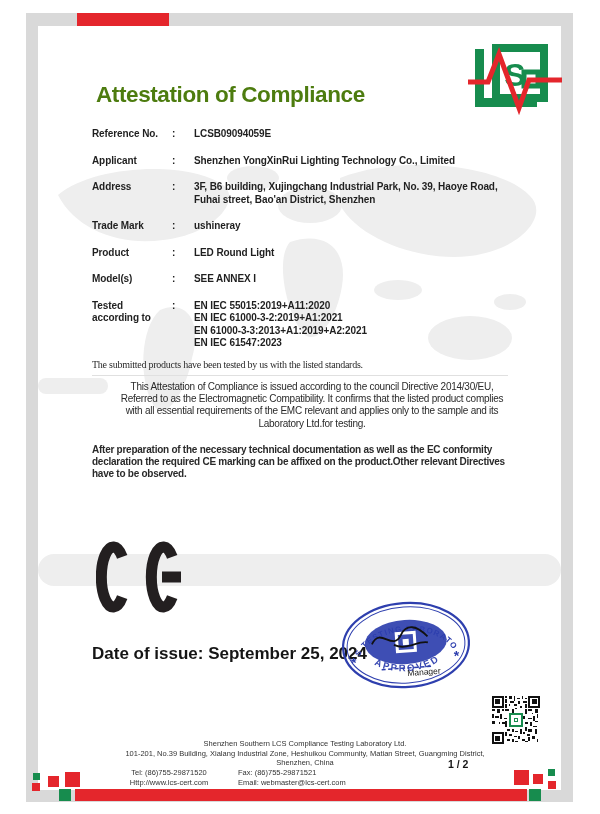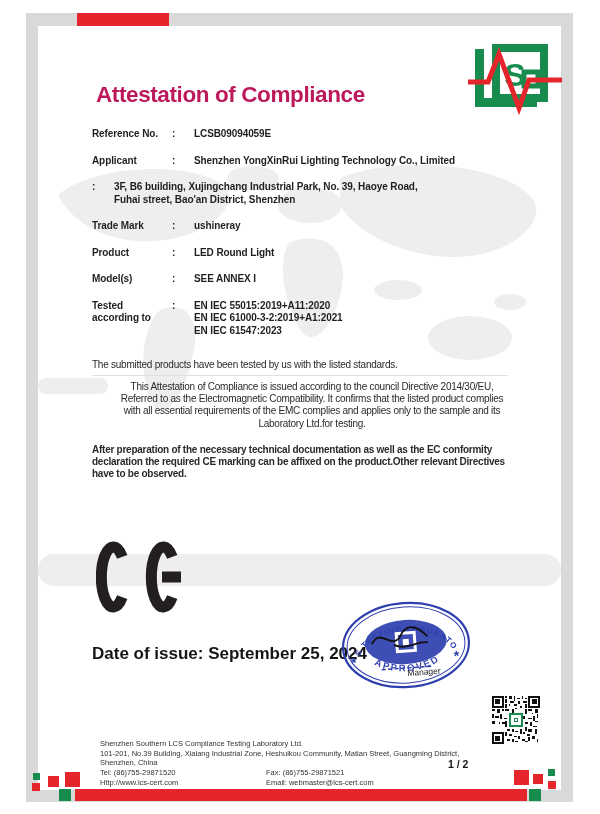--- a/index.html
+++ b/index.html
@@ -19,48 +19,48 @@
   #bottom-red-bar { left:75px; top:789px; width:452px; height:12px; }
 
   .sq { position:absolute; z-index:4; }
   .sq.red { background:#e4262c; }
   .sq.green { background:#178c4e; }
 
   #watermark { position:absolute; left:38px; top:150px; z-index:0; }
 
   .content { position:absolute; z-index:3; }
 
-  #page-title { left:96px; top:82px; font-size:22.5px; font-weight:bold; letter-spacing:-0.4px; color:#be185d; }
+  #page-title { left:96px; top:82px; font-size:22.5px; font-weight:bold; letter-spacing:-0.4px; color:#4d7c0f; }
 
   #lcs-logo { left:468px; top:44px; }
 
   #fields { left:92px; top:128px; width:430px; }
   .row { display:flex; margin-bottom:14px; font-size:10px; font-weight:bold; line-height:12.5px; letter-spacing:-0.1px; }
   .row .lbl { width:80px; flex:none; }
   .row .sep { width:22px; flex:none; }
   .row .val { flex:1; white-space:nowrap; }
   .row .val.wrapping { white-space:normal; }
 
   .para { left:92px; width:440px; font-size:10px; line-height:12.2px; letter-spacing:-0.25px; color:#2a2a2a; }
   .para div { white-space:nowrap; }
-  #tested-note { top:359px; }
+  #tested-note { top:359px;font-family:Liberation Serif, serif; }
   #divider { position:absolute; left:92px; top:375px; width:416px; border-top:1px solid #e0e0e0; z-index:3; }
   #paragraph-1 { top:381px;text-align:center; }
   #paragraph-2 { top:444px;font-weight:bold; }
 
   #ce-mark { left:96px; top:541px; }
 
   #date-of-issue { left:92px; top:644px; font-size:17px; font-weight:bold; color:#151515; }
 
   #approval-stamp { left:336px; top:598px; }
 
   #qr-code { left:492px; top:696px; }
 
-  #footer { left:100px; top:739px; width:410px; font-size:7.5px; line-height:9.7px; color:#333; }
-  #footer .frow { display:flex;gap:28px; }
+  #footer { left:100px; top:739px; width:410px; font-size:7.5px; line-height:9.7px; color:#333;text-align:center; }
+  #footer .frow { display:flex; }
   #footer .frow span:first-child { width:138px; flex:none; }
 
   #page-number { left:448px; top:758px; font-size:10.5px; font-weight:bold; color:#151515; }
 </style>
 </head>
 <body>
 
 <div id="doc">
 
   <svg id="watermark" width="523" height="470" viewBox="0 0 523 470">
@@ -114,20 +114,21 @@
       <span class="lbl">Reference No.</span>
       <span class="sep">:</span>
       <span class="val">LCSB09094059E</span>
     </div>
     <div class="row">
       <span class="lbl">Applicant</span>
       <span class="sep">:</span>
       <span class="val">Shenzhen YongXinRui Lighting Technology Co., Limited</span>
     </div>
     <div class="row">
+      <span class="lbl">Address</span>
       <span class="sep">:</span>
       <span class="val wrapping" style="max-width:332px;">3F, B6 building, Xujingchang Industrial Park, No. 39, Haoye Road, Fuhai street, Bao'an District, Shenzhen</span>
     </div>
     <div class="row">
       <span class="lbl">Trade Mark</span>
       <span class="sep">:</span>
       <span class="val">ushineray</span>
     </div>
     <div class="row">
       <span class="lbl">Product</span>
@@ -138,31 +139,32 @@
       <span class="lbl">Model(s)</span>
       <span class="sep">:</span>
       <span class="val">SEE ANNEX I</span>
     </div>
     <div class="row">
       <span class="lbl wrapping" style="white-space:normal;">Tested according to</span>
       <span class="sep">:</span>
       <span class="val">
         <div>EN IEC 55015:2019+A11:2020</div>
         <div>EN IEC 61000-3-2:2019+A1:2021</div>
+        <div>EN 61000-3-3:2013+A1:2019+A2:2021</div>
         <div>EN IEC 61547:2023</div>
       </span>
     </div>
   </div>
 
   <div class="content para" id="tested-note">The submitted products have been tested by us with the listed standards.</div>
   <div id="divider"></div>
   <div class="content para" id="paragraph-1">
     <div>This Attestation of Compliance is issued according to the council Directive 2014/30/EU,</div>
     <div>Referred to as the Electromagnetic Compatibility. It confirms that the listed product complies</div>
-    <div>with all essential requirements of the EMC complies and applies only to the sample and its</div>
+    <div>with all essential requirements of the EMC relevant and applies only to the sample and its</div>
     <div>Laboratory Ltd.for testing.</div>
   </div>
   <div class="content para" id="paragraph-2">
     <div>After preparation of the necessary technical documentation as well as the EC conformity</div>
     <div>declaration the required CE marking can be affixed on the product.Other relevant Directives</div>
     <div>have to be observed.</div>
   </div>
 
   <svg class="content" id="ce-mark" width="100" height="72" viewBox="0 0 100 72">
     <g fill="none" stroke="#231f20" stroke-width="11">

